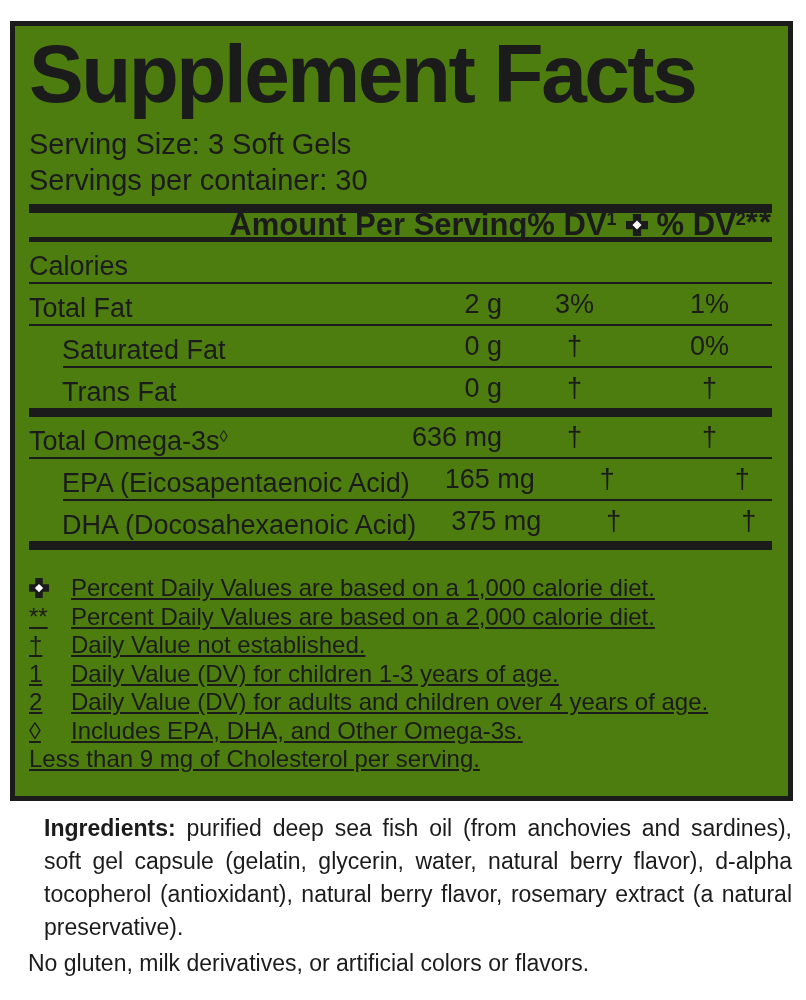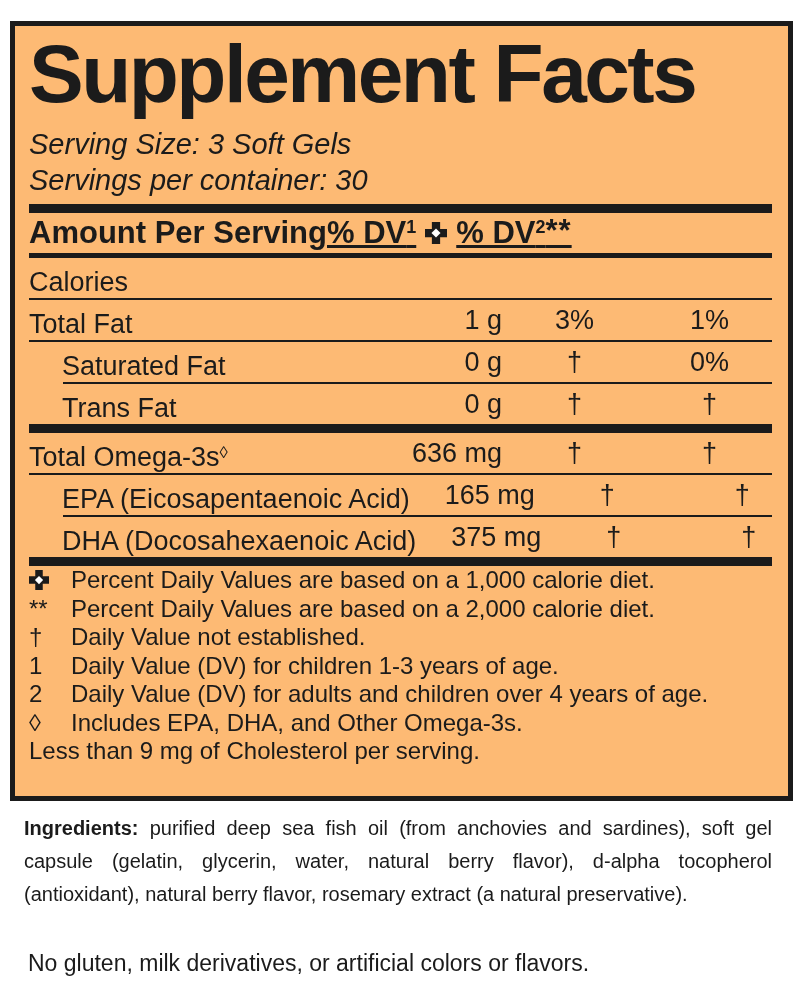--- a/index.html
+++ b/index.html
@@ -11,55 +11,54 @@
     overflow: hidden;
   }
   .page { position: relative; width: 806px; height: 1000px; }
 
   
   .panel {
     position: absolute;
     left: 10px; top: 21px;
     width: 783px; height: 780px;
     border: 5px solid #1b1b1b;
-    background: #fdba74;
+    background: #4d7c0f;
     padding: 4px 16px 6px 14px;
     overflow: hidden;
   }
 
   .panel-title {
     font-size: 82px;
     font-weight: bold;
     letter-spacing: -2.5px;
     line-height: 0.98;
     margin-top: 4px;
     white-space: nowrap;
   }
 
   .serving-line {
     font-size: 29px;
     line-height: 36px;
     white-space: nowrap;
-    font-style: italic;
   }
   .serving-line.first { margin-top: 12px; }
 
   .bar  { background: #1b1b1b; width: 100%; }
   .bar.thick { height: 9px; }
   .bar.med   { height: 5px; }
   .sep  { background: #1b1b1b; height: 2px; width: 100%; }
   .sep.indent { width: calc(100% - 34px); margin-left: 34px; }
   .bar.after-servings { margin-top: 6px; }
 
   
   .hdr-row {
-    height: 40px;
+    height: 24px;
     display: flex;
     align-items: center;
-    justify-content: flex-start;
+    justify-content: flex-end;
     font-weight: bold;
   }
   .hdr-left  { font-size: 31px; white-space: nowrap; }
   .hdr-right { display: flex; align-items: center; gap: 9px; font-size: 31px; white-space: nowrap; text-decoration: underline; }
   .sup { font-size: 58%; position: relative; top: -0.55em; }
   .ast { position: relative; top: -0.08em; letter-spacing: 1px; }
   .cross-icon svg { display: block; }
 
   
   .nrow {
@@ -69,39 +68,39 @@
     height: 40px;
     font-size: 27px;
   }
   .nrow .name   { white-space: nowrap; overflow: visible; margin-top: 8px; }
   .nrow.indent .name { padding-left: 33px; }
   .nrow .amount { text-align: right; white-space: nowrap; }
   .nrow .dv     { text-align: center; white-space: nowrap; }
   .name-sup { font-size: 62%; position: relative; top: -0.5em; }
 
   
-  .footnotes { margin-top: 0; }
+  .footnotes { margin-top: 24px; text-decoration: underline; }
   .fn {
     display: grid;
     grid-template-columns: 42px 1fr;
     align-items: baseline;
     font-size: 24px;
     line-height: 28.5px;
     white-space: nowrap;
   }
   .fn.no-sym { grid-template-columns: 1fr; }
   .fn-sym { white-space: nowrap; }
   .fn-sym .cross-icon { position: relative; top: 2px; display: inline-block; }
 
   
   .ingredients {
     position: absolute;
-    left: 24px; top: 812px;
+    left: 44px; top: 812px;
     width: 748px;
-    font-size: 20px;
+    font-size: 23px;
     line-height: 33px;
     text-align: justify;
   }
   .ingredients .lead { font-weight: bold; }
   .allergen {
     position: absolute;
     left: 28px; top: 950px;
     width: 760px;
     font-size: 23px;
     white-space: nowrap;
@@ -139,21 +138,21 @@
 
     <div class="nrow">
       <span class="name">Calories</span>
       <span class="dv"></span>
       <span class="dv"></span>
     </div>
     <div class="sep"></div>
 
     <div class="nrow">
       <span class="name">Total Fat</span>
-      <span class="amount">1 g</span>
+      <span class="amount">2 g</span>
       <span class="dv">3%</span>
       <span class="dv">1%</span>
     </div>
     <div class="sep"></div>
 
     <div class="nrow indent">
       <span class="name">Saturated Fat</span>
       <span class="amount">0 g</span>
       <span class="dv">†</span>
       <span class="dv">0%</span>

